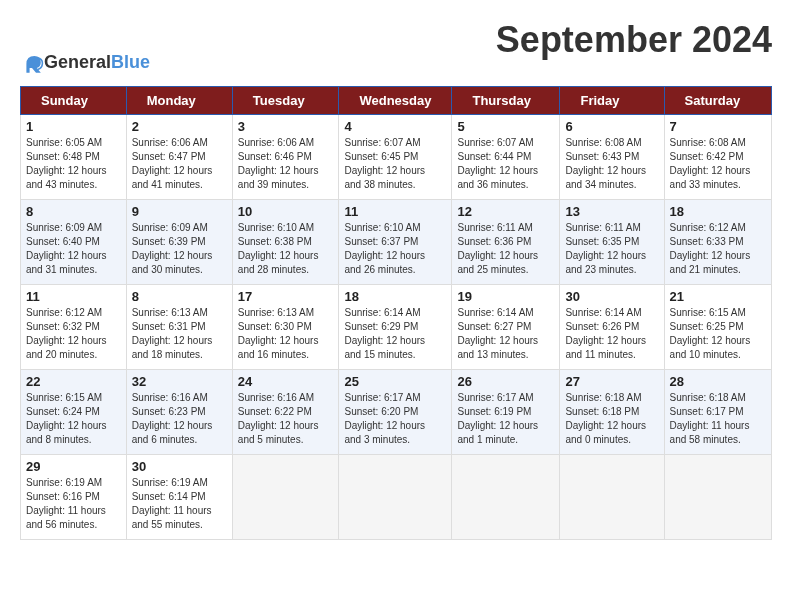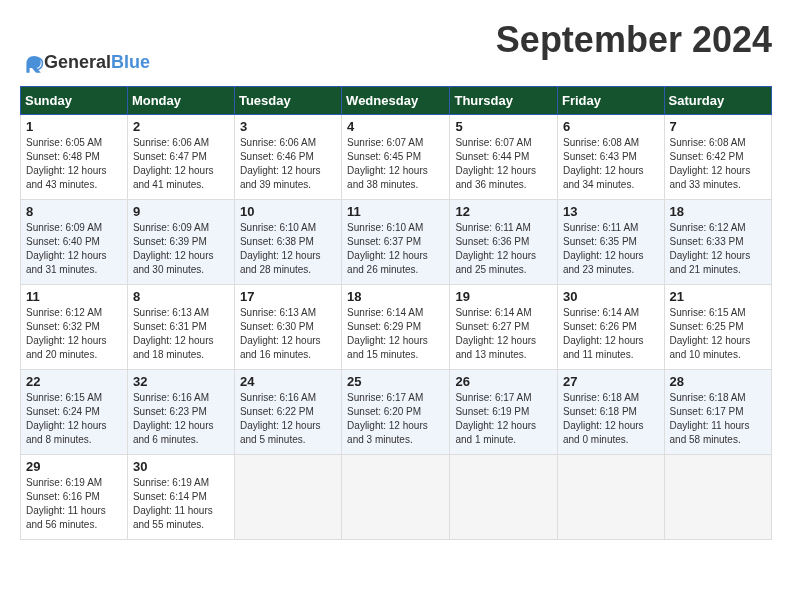--- a/index.html
+++ b/index.html
@@ -46,25 +46,25 @@
     .location-title {
       font-size: 16px;
       color: #555;
     }
     .calendar {
       width: 100%;
       border-collapse: collapse;
       border: 1px solid #ccc;
     }
     .calendar th {
-      background: #14532d;
+      background: #7f1d1d;
       color: white;
       font-size: 13px;
       font-weight: bold;
-      padding: 6px 4px;
+      padding: 6px 20px;
       text-align: left;
       border: 1px solid #2a5aaf;
     }
     .calendar td {
       vertical-align: top;
       border: 1px solid #ddd;
       padding: 4px 5px;
       font-size: 10.5px;
       color: #333;
       background: #fff;

